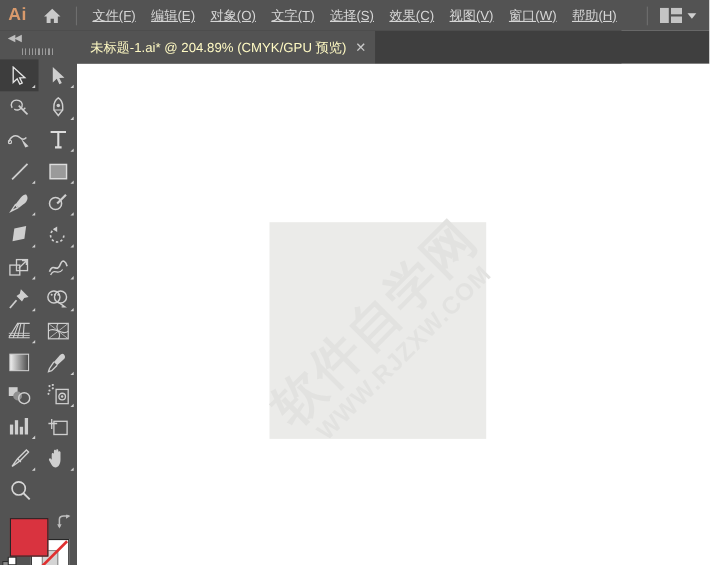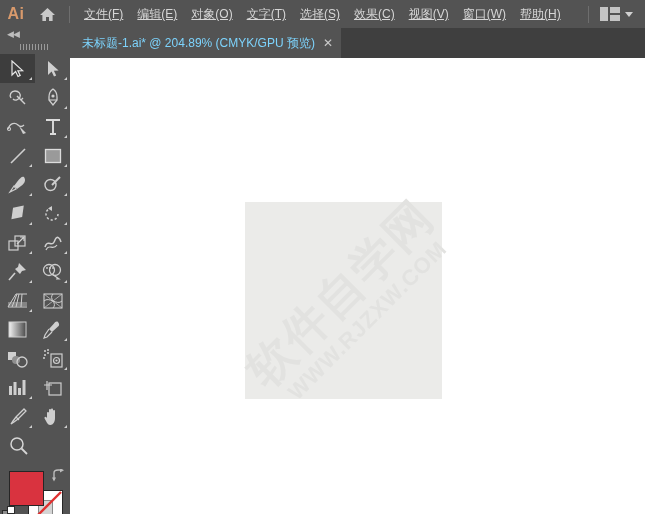--- a/index.html
+++ b/index.html
@@ -38,21 +38,21 @@
   }
 
   
   .tabbar{
     position:absolute;left:0;top:28px;width:645px;height:30px;background:#3f3f3f;
   }
   .tab{
     position:absolute;left:70px;top:0;height:30px;
     background:#535353;display:flex;align-items:center;padding:0 0 0 12px;
   }
-  .tab-title{color:#7dd3fc;font-size:12px;white-space:nowrap;line-height:14px;}
+  .tab-title{color:#fef9c3;font-size:12px;white-space:nowrap;line-height:14px;}
   .tab-close{
     width:26px;height:30px;display:flex;align-items:center;justify-content:center;
     color:#c9c9c9;font-size:12px;font-weight:bold;
   }
 
   
   .toolbar{
     position:absolute;left:0;top:28px;width:70px;height:486px;background:#535353;
   }
   .tb-head{height:12px;display:flex;align-items:center;padding-left:7px;}

